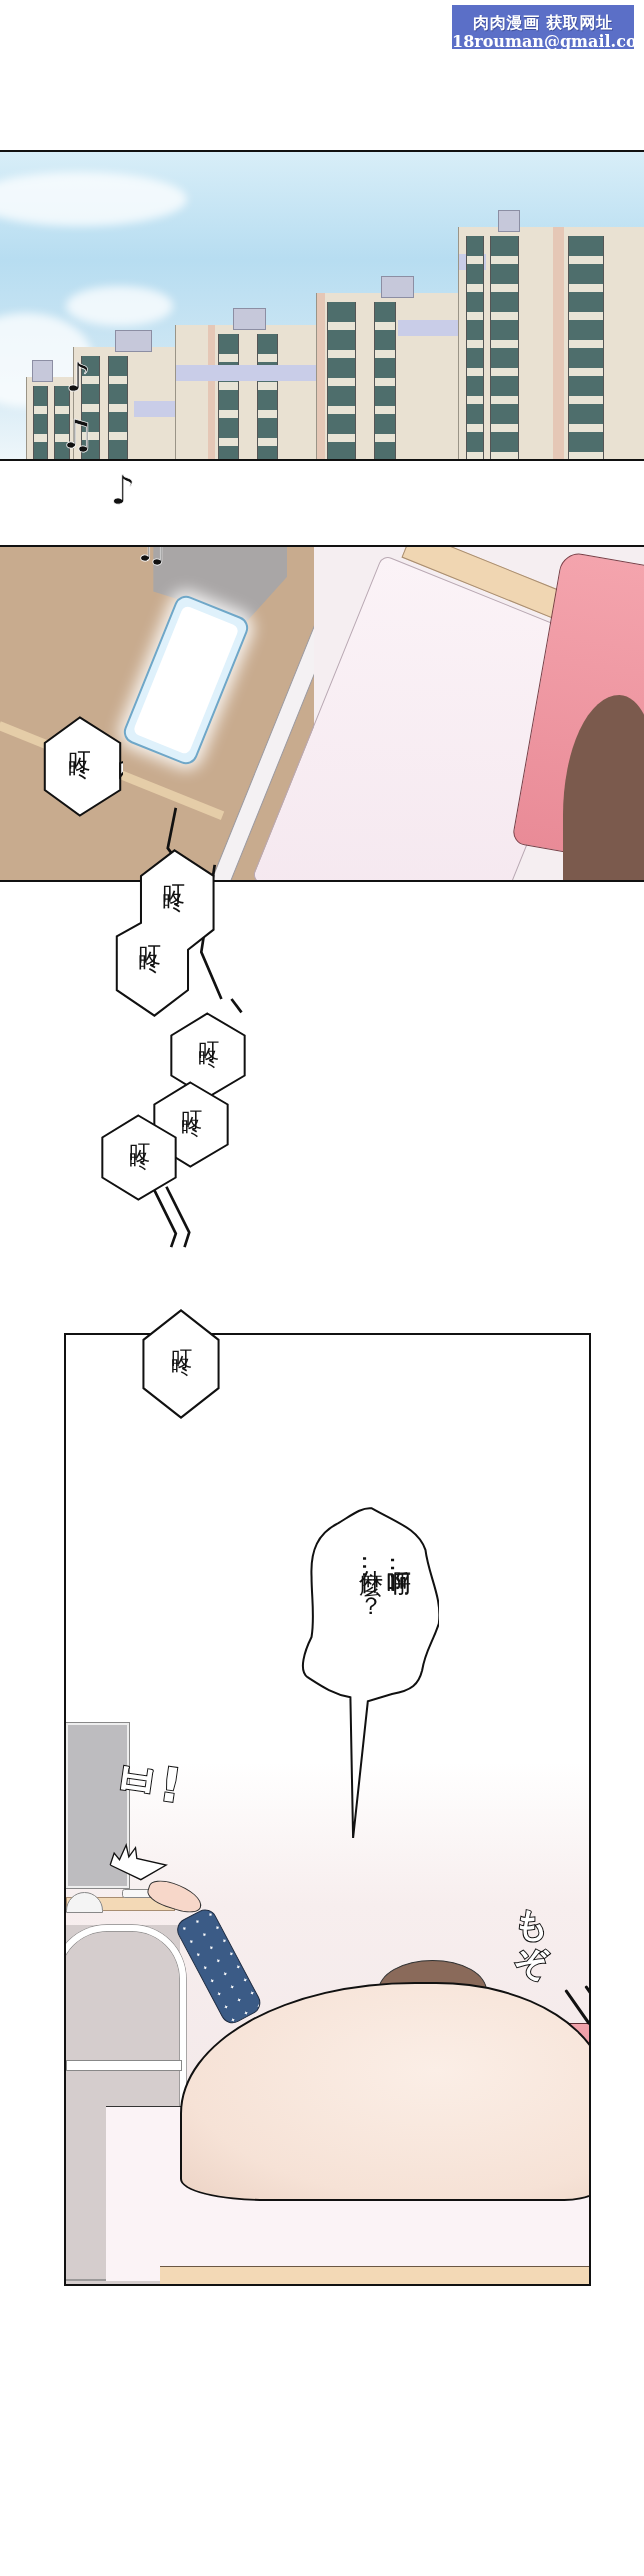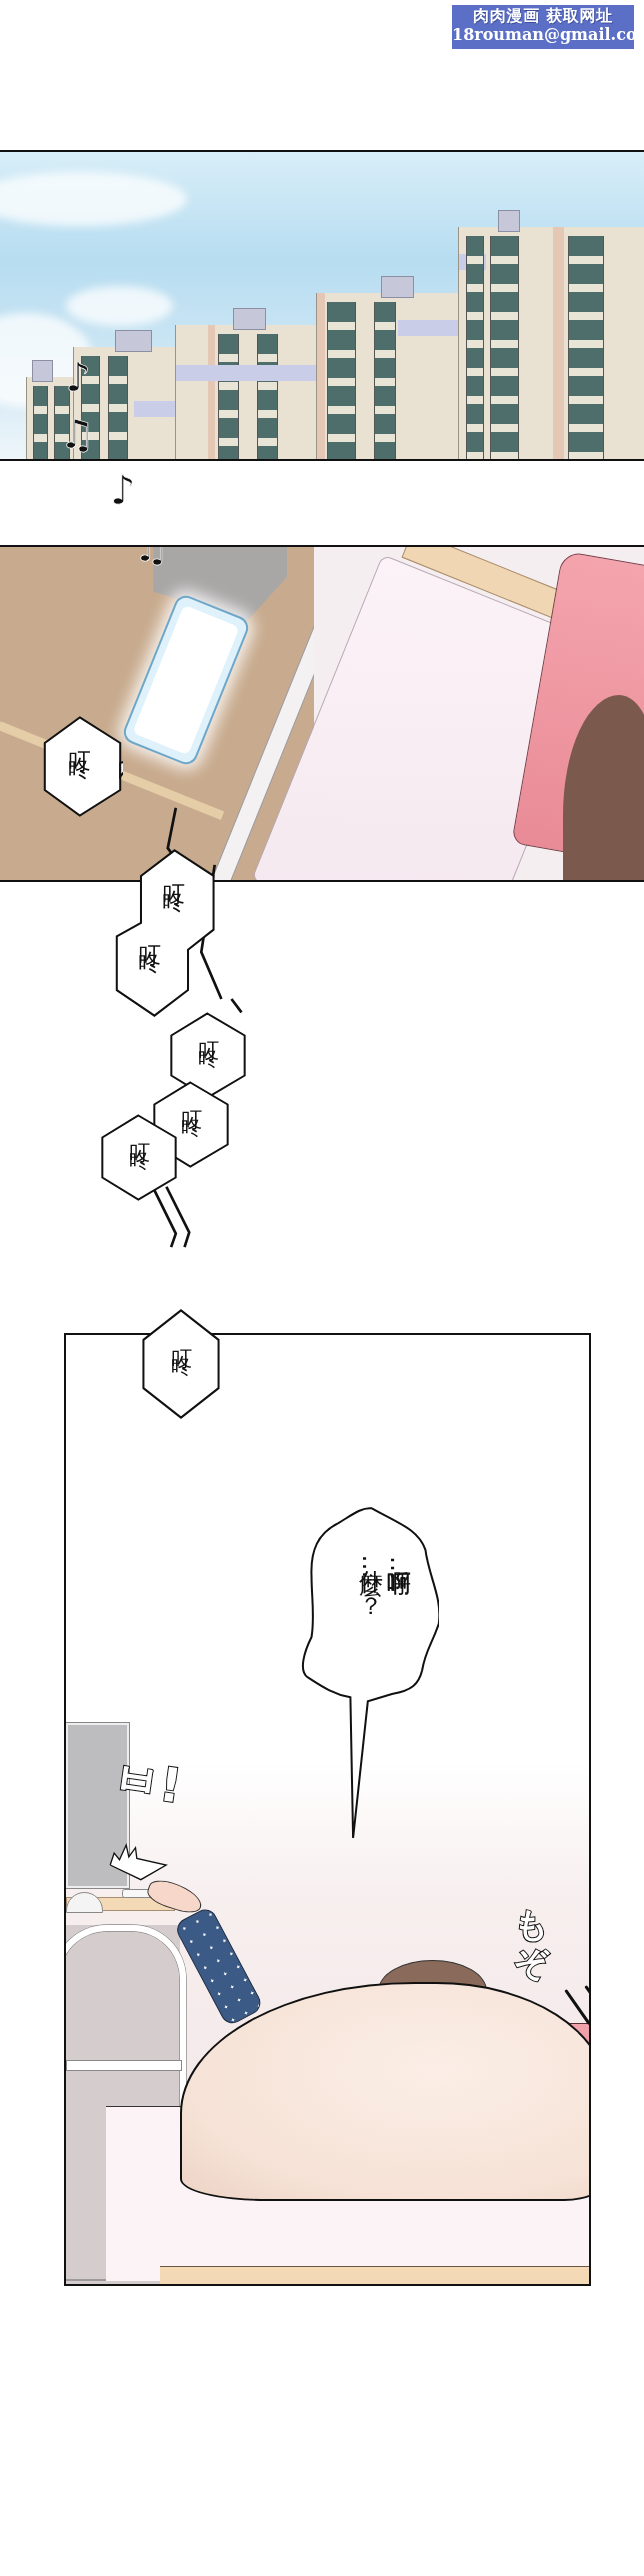--- a/index.html
+++ b/index.html
@@ -1,20 +1,20 @@
 <!DOCTYPE html>
 <html style="font-size:10.7px"><head>
 <meta charset="utf-8">
 <style>
   html, body { margin: 0; padding: 0; background: #ffffff; }
   body { width: 644px; height: 2576px; position: relative; overflow: hidden; font-family: "DejaVu Sans", sans-serif; }
   .abs { position: absolute; }
 
   
-  .watermark { left: 452px; top: 5.4px; width: 182px; height: 44px; background: #5b6fc7; color: #fff; text-align: center; box-sizing: border-box; padding-top: 1px; }
+  .watermark { left: 452px; top: 5.4px; width: 182px; height: 44px; background: #5b6fc7; color: #fff; text-align: center; box-sizing: border-box; padding-top: 8px; }
   .watermark .wm-title { font-family: "DejaVu Sans", sans-serif; font-weight: bold; font-size: 16px; letter-spacing: 0.7px; line-height: 19px; text-shadow: 0.7px 0.7px 0 #3d4d9a; }
   .watermark .wm-email { font-family: "DejaVu Serif", serif; font-weight: bold; font-size: 16px; line-height: 19px; }
 
   
   .panel { border: 2.7px solid #111; box-sizing: border-box; overflow: hidden; }
   .panel-1 { left: -2.7px; top: 150px; width: 649px; height: 311px;
     background: linear-gradient(180deg, #d8eef8 0%, #b7ddf1 35%, #cfe7f4 70%, #eef6fa 100%); }
   .panel-2 { left: -2.7px; top: 545px; width: 649px; height: 337px; background: #b9a690; }
   .panel-3 { left: 64px; top: 1333px; width: 527px; height: 953px;
     background: linear-gradient(180deg, #ffffff 0%, #ffffff 45%, #f7eeee 60%, #f1e5e6 100%); }

